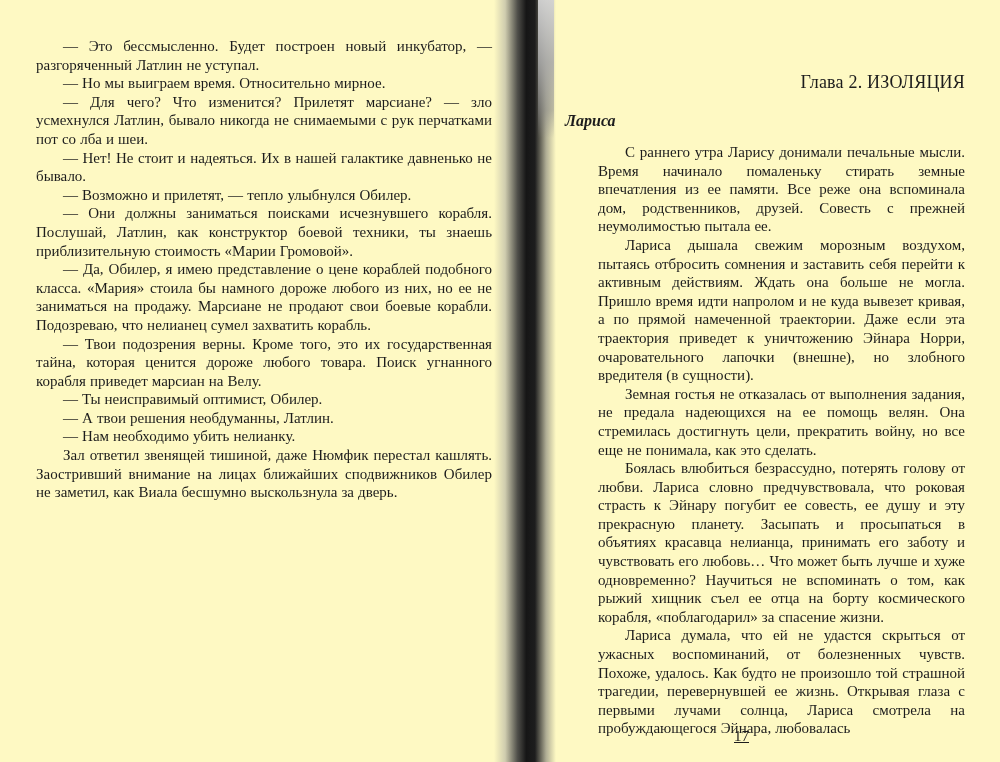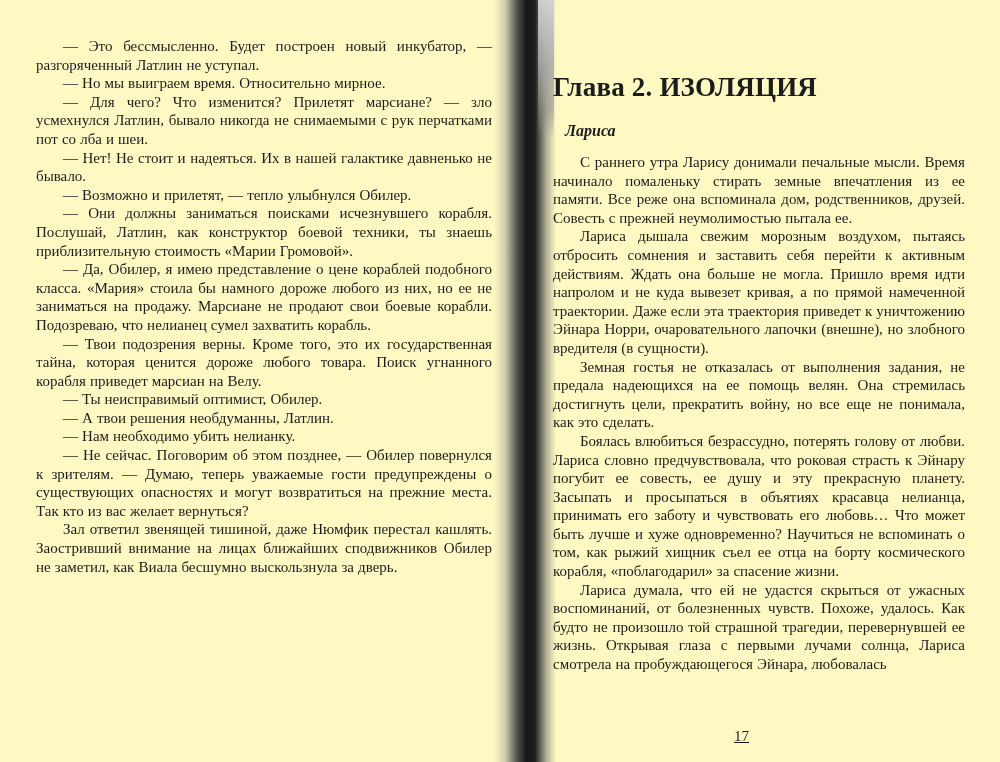--- a/index.html
+++ b/index.html
@@ -67,33 +67,34 @@
     font-size: 15px;
     line-height: 18.6px;
     text-align: justify;
     text-indent: 27px;
     hyphens: auto;
     -webkit-hyphens: auto;
     word-spacing: 0.02em;
   }
   .chapter-title {
     margin: 42px 0 0 0;
-    font-size: 27px;
-    font-weight: bold;
-    text-align: left;
+    font-size: 18px;
+    font-weight: normal;
+    text-align: right;
     letter-spacing: 0.2px;
   }
   .pov-name {
     margin: 19px 0 0 12px;
     font-size: 16px;
     font-weight: bold;
     font-style: italic;
   }
   .right .body-text {
     margin-top: 13px;
+    padding-left: 45px;
   }
   .page-number {
     position: absolute;
     left: 0;
     right: 35px;
     bottom: 17px;
     text-align: center;
     font-size: 15px;
     color: #1c1c1c;
     text-decoration: underline;
@@ -109,21 +110,20 @@
     <p>— Но мы выиграем время. Относительно мирное.</p>
     <p>— Для чего? Что изменится? Прилетят марсиане? — зло усмехнулся Латлин, бывало никогда не снимаемыми с рук перчатками пот со лба и шеи.</p>
     <p>— Нет! Не стоит и надеяться. Их в нашей галактике давненько не бывало.</p>
     <p>— Возможно и прилетят, — тепло улыбнулся Обилер.</p>
     <p>— Они должны заниматься поисками исчезнувшего корабля. Послушай, Латлин, как конструктор боевой техники, ты знаешь приблизительную стоимость «Марии Громовой».</p>
     <p>— Да, Обилер, я имею представление о цене кораблей подобного класса. «Мария» стоила бы намного дороже любого из них, но ее не заниматься на продажу. Марсиане не продают свои боевые корабли. Подозреваю, что нелианец сумел захватить корабль.</p>
     <p>— Твои подозрения верны. Кроме того, это их государственная тайна, которая ценится дороже любого товара. Поиск угнанного корабля приведет марсиан на Велу.</p>
     <p>— Ты неисправимый оптимист, Обилер.</p>
     <p>— А твои решения необдуманны, Латлин.</p>
     <p>— Нам необходимо убить нелианку.</p>
-    <p>— Не сейчас. Поговорим об этом позднее, — Обилер повернулся к зрителям. — Думаю, теперь уважаемые гости предупреждены о существующих опасностях и могут возвратиться на прежние места. Так кто из вас желает вернуться?</p>
     <p>Зал ответил звенящей тишиной, даже Нюмфик перестал кашлять. Заостривший внимание на лицах ближайших сподвижников Обилер не заметил, как Виала бесшумно выскользнула за дверь.</p>
   </div>
 
   <div class="gutter"></div>
 
   <div class="page right">
     <h1 class="chapter-title">Глава 2. ИЗОЛЯЦИЯ</h1>
     <h2 class="pov-name">Лариса</h2>
     <div class="body-text">
       <p>С раннего утра Ларису донимали печальные мысли. Время начинало помаленьку стирать земные впечатления из ее памяти. Все реже она вспоминала дом, родственников, друзей. Совесть с прежней неумолимостью пытала ее.</p>

